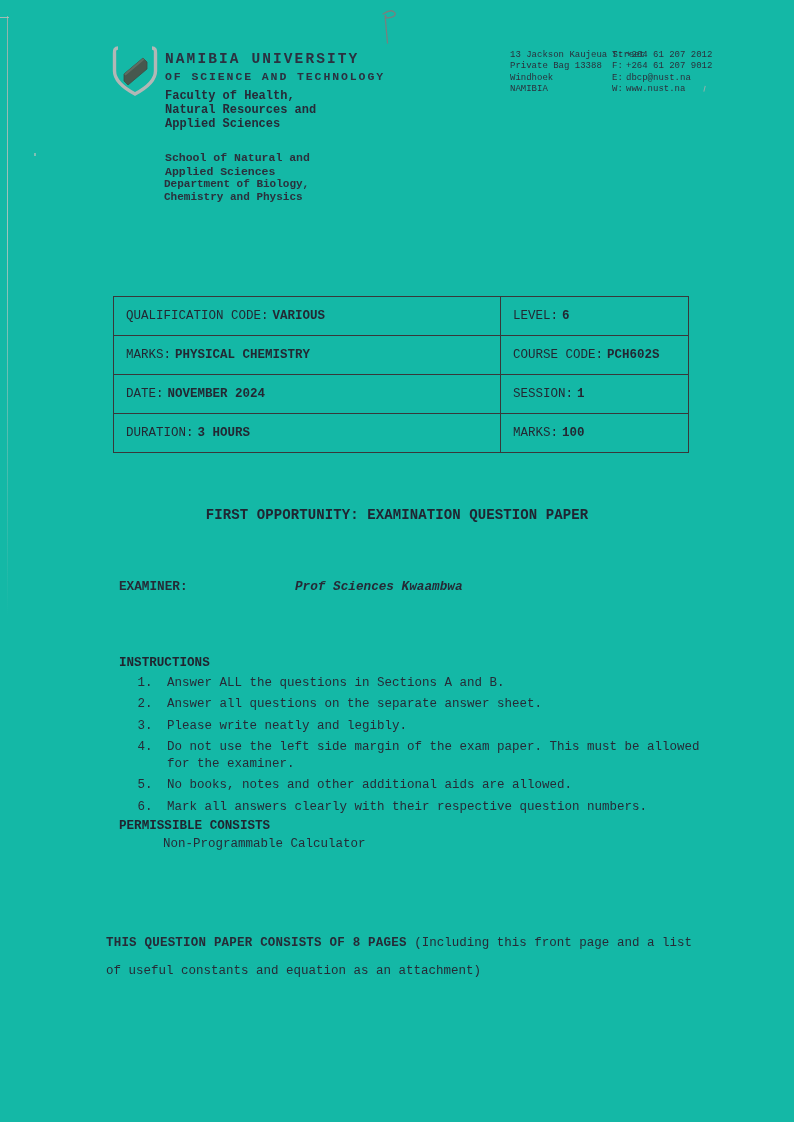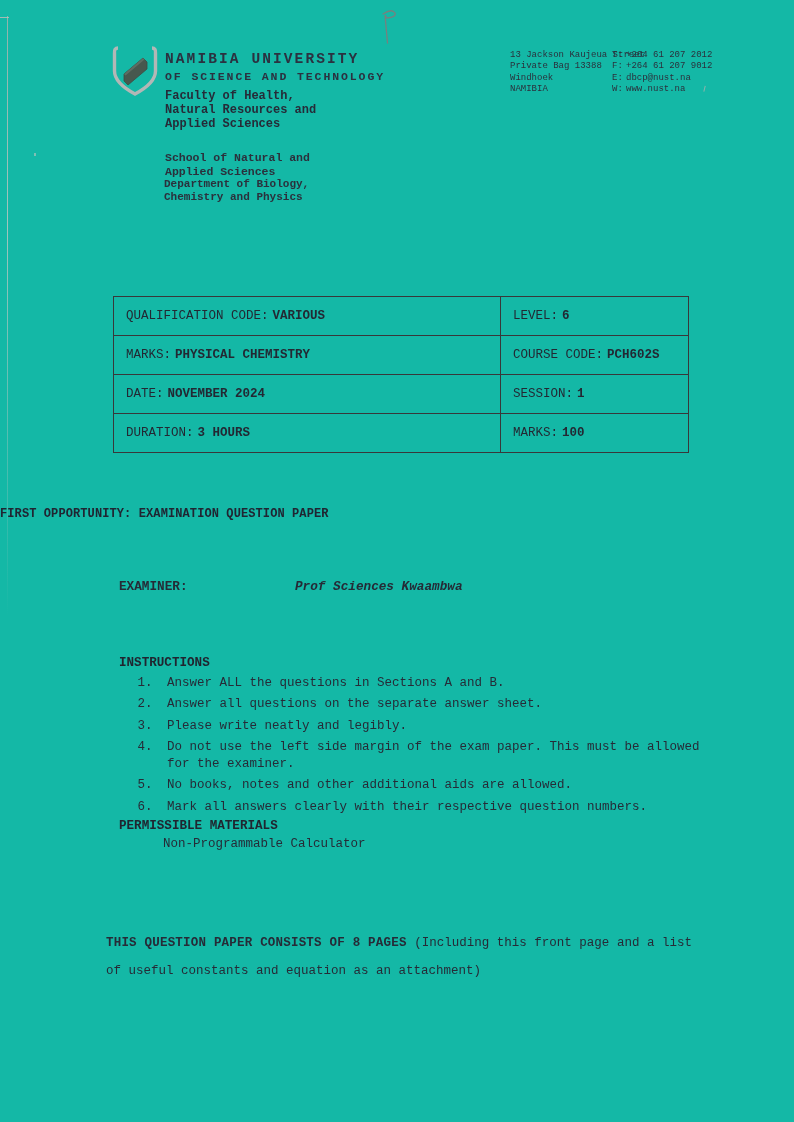--- a/index.html
+++ b/index.html
@@ -75,21 +75,21 @@
     padding: 0 0 0 12px;
     vertical-align: middle;
     font-size: 12.5px;
     color: #23283300;
     color: #232833;
   }
   .details-table .val { font-weight: 700; margin-left: 4px; }
 
   .exam-heading {
     position: absolute; left: 0; top: 507px; width: 794px;
-    text-align: left; font-size: 12px; font-weight: 700; color: #20253200;
+    text-align: center; font-size: 14px; font-weight: 700; color: #20253200;
     color: #202532; letter-spacing: .1px;
   }
 
   
   .people { position: absolute; left: 119px; top: 579px; }
   .person { display: flex; margin-bottom: 9px; }
   .person .role { width: 176px; font-size: 12.7px; font-weight: 700; }
   .person .name { font-size: 12.7px; font-weight: 700; font-style: italic; }
 
   
@@ -232,21 +232,21 @@
       <li>Answer ALL the questions in Sections A and B.</li>
       <li>Answer all questions on the separate answer sheet.</li>
       <li>Please write neatly and legibly.</li>
       <li>Do not use the left side margin of the exam paper.  This must be allowed for the examiner.</li>
       <li>No books, notes and other additional aids are allowed.</li>
       <li>Mark all answers clearly with their respective question numbers.</li>
     </ol>
   </div>
 
   <div class="section permissible">
-    <h3>PERMISSIBLE MATERIALS</h3>
+    <h3>PERMISSIBLE CONSISTS</h3>
     <div class="indent-value">Non-Programmable Calculator</div>
   </div>
 
 
   <div class="footer-statement">
     <span class="bold-part">THIS QUESTION PAPER CONSISTS OF 8 PAGES</span><span> (Including this front page and a list of useful constants and equation as an attachment)</span>
   </div>
 
 </div>
 

